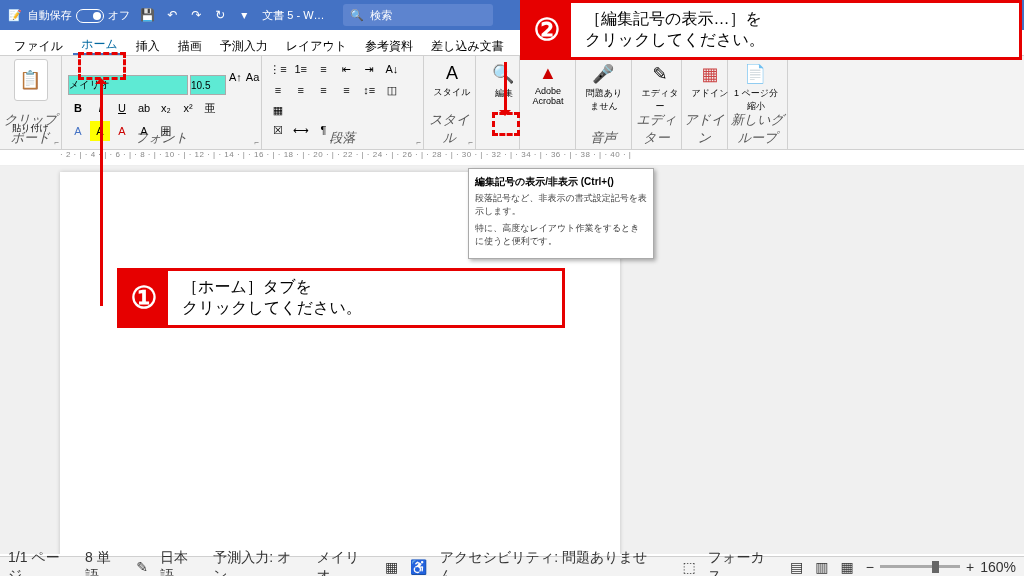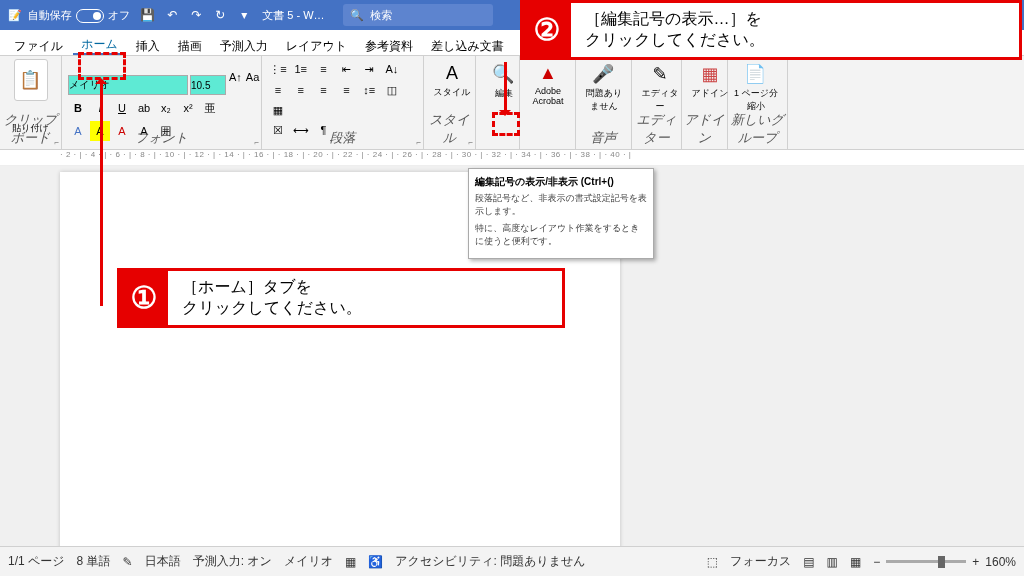--- a/index.html
+++ b/index.html
@@ -24,21 +24,21 @@
 .ribbon .font .row{display:flex;gap:2px;align-items:center;margin-bottom:3px;}
 .ribbon .font select,.ribbon .font .sel{height:20px;font-size:10px;border:1px solid #aaa;background:#5eead4;margin-top:16px;}
 .ribbon .btn{width:20px;height:20px;display:inline-flex;align-items:center;justify-content:center;border:1px solid transparent;cursor:pointer;font-size:11px;}
 .ribbon .para{width:162px;}
 .ribbon .styles{width:52px;text-align:center;}
 .ribbon .bigbtn{display:flex;flex-direction:column;align-items:center;gap:2px;width:44px;padding-top:4px;font-size:9px;text-align:center;}
 .ribbon .bigbtn .ico{font-size:18px;}
 .ruler{height:16px;background:#fff;font-size:8px;color:#888;padding:0 60px;white-space:nowrap;overflow:hidden;letter-spacing:0.5px;border-bottom:1px solid #eee;}
 .doc{position:absolute;top:166px;left:0;right:0;bottom:22px;background:#f0f0f0;overflow:hidden;}
 .page{position:absolute;left:60px;top:6px;width:560px;height:790px;background:#fff;box-shadow:0 0 4px rgba(0,0,0,.2);}
-.statusbar{position:absolute;bottom:0;left:0;right:0;height:30px;background:#f3f3f3;border-top:1px solid #d0d0d0;display:flex;align-items:center;font-size:12px;padding:0 8px;gap:12px;color:#333;}
+.statusbar{position:absolute;bottom:0;left:0;right:0;height:20px;background:#f3f3f3;border-top:1px solid #d0d0d0;display:flex;align-items:center;font-size:14px;padding:0 8px;gap:12px;color:#333;}
 .statusbar .spacer{flex:1;}
 .statusbar .zoom{display:flex;align-items:center;gap:6px;}
 .statusbar .slider{width:80px;height:3px;background:#aaa;position:relative;}
 .statusbar .slider .thumb{position:absolute;width:7px;height:12px;background:#666;left:65%;top:-4px;}
 .tooltip{position:absolute;left:468px;top:168px;width:186px;background:#fff;border:1px solid #aaa;box-shadow:2px 2px 4px rgba(0,0,0,.3);font-size:10px;padding:6px;z-index:10;}
 .tooltip .tt-title{font-weight:bold;margin-bottom:3px;}
 .tooltip .tt-body{font-size:9px;color:#444;margin-bottom:4px;}
 .callout{position:absolute;border:3px solid #e60000;background:#fff;display:flex;align-items:center;z-index:20;}
 .callout .num{background:#e60000;color:#fff;width:48px;align-self:stretch;display:flex;align-items:center;justify-content:center;font-size:30px;font-weight:bold;}
 .callout .txt{padding:6px 14px;font-size:16px;line-height:1.3;}

